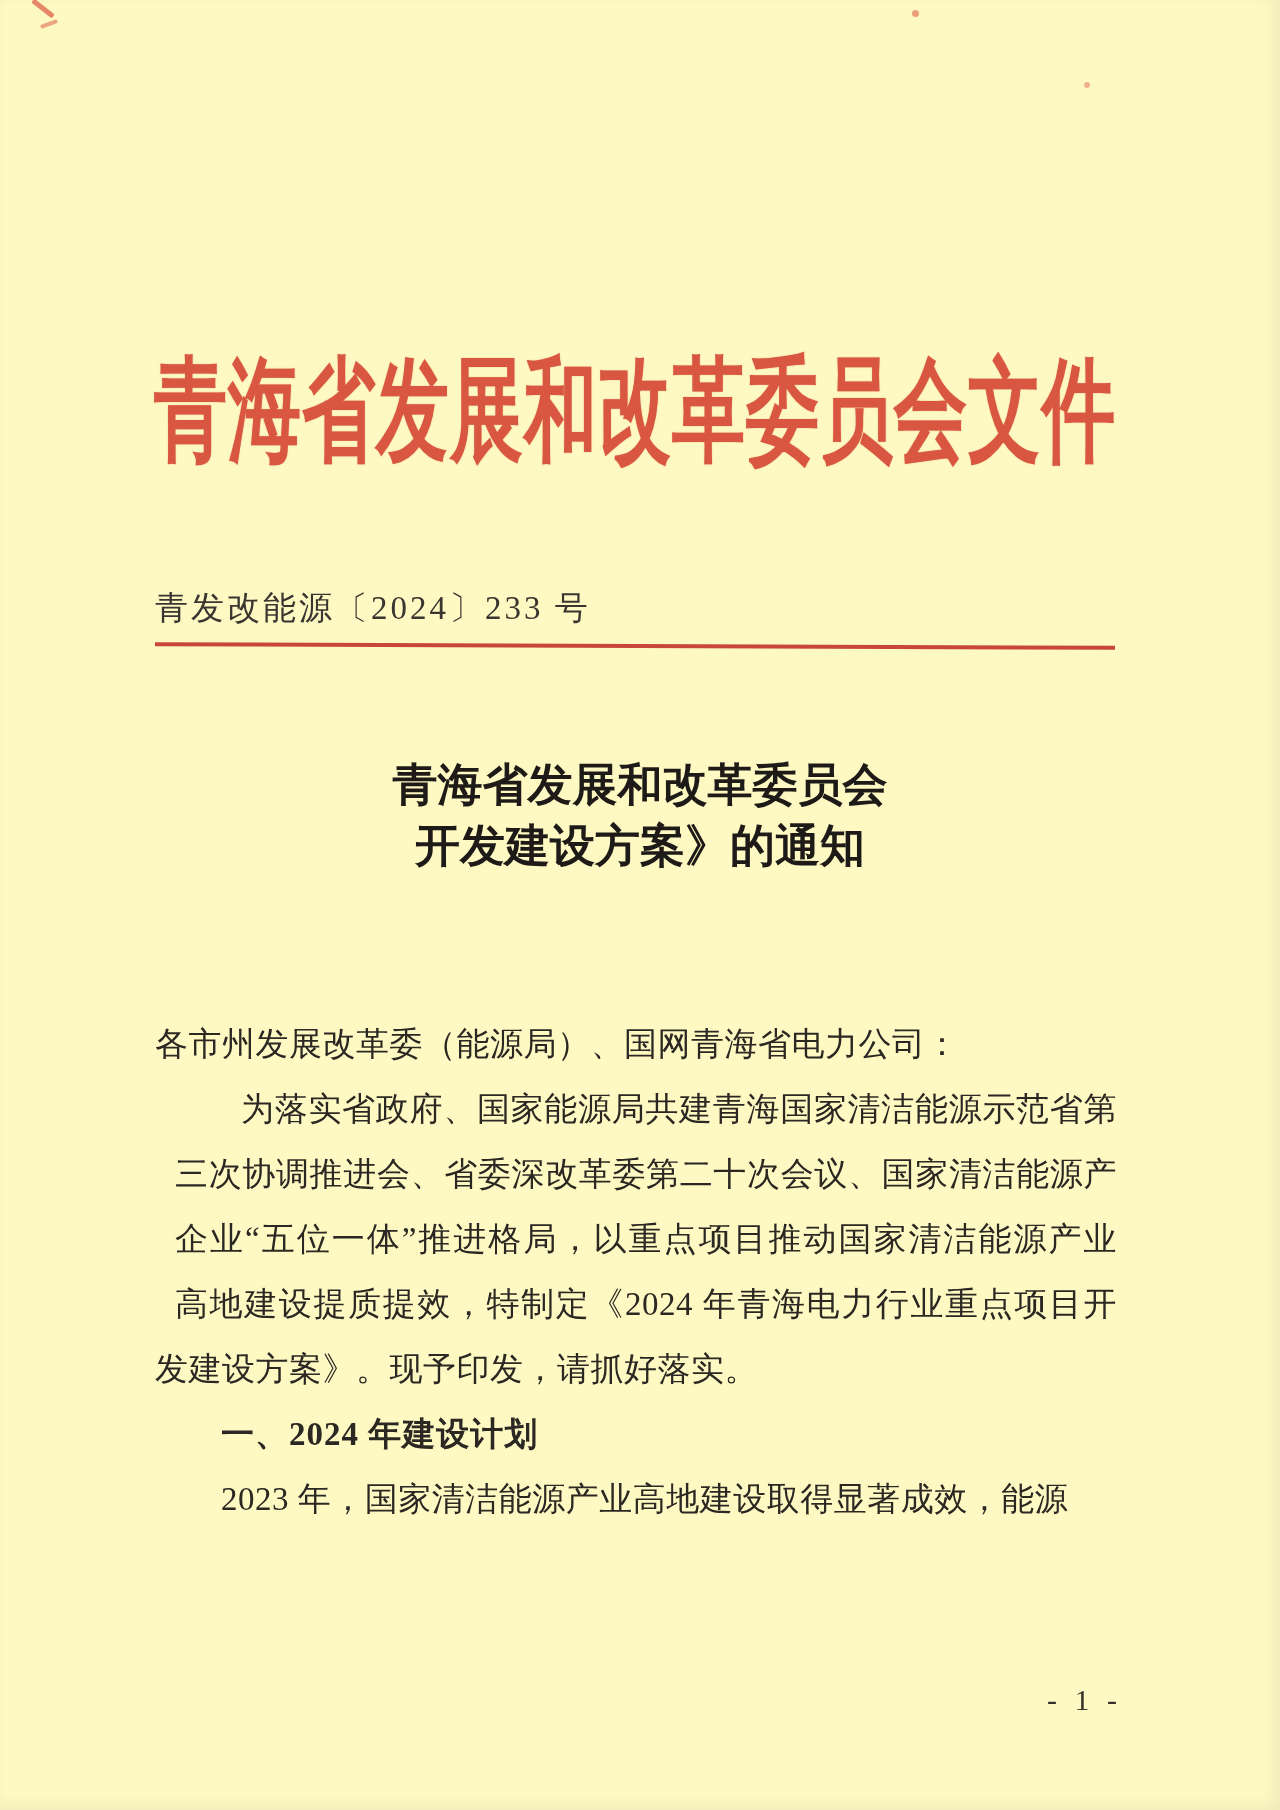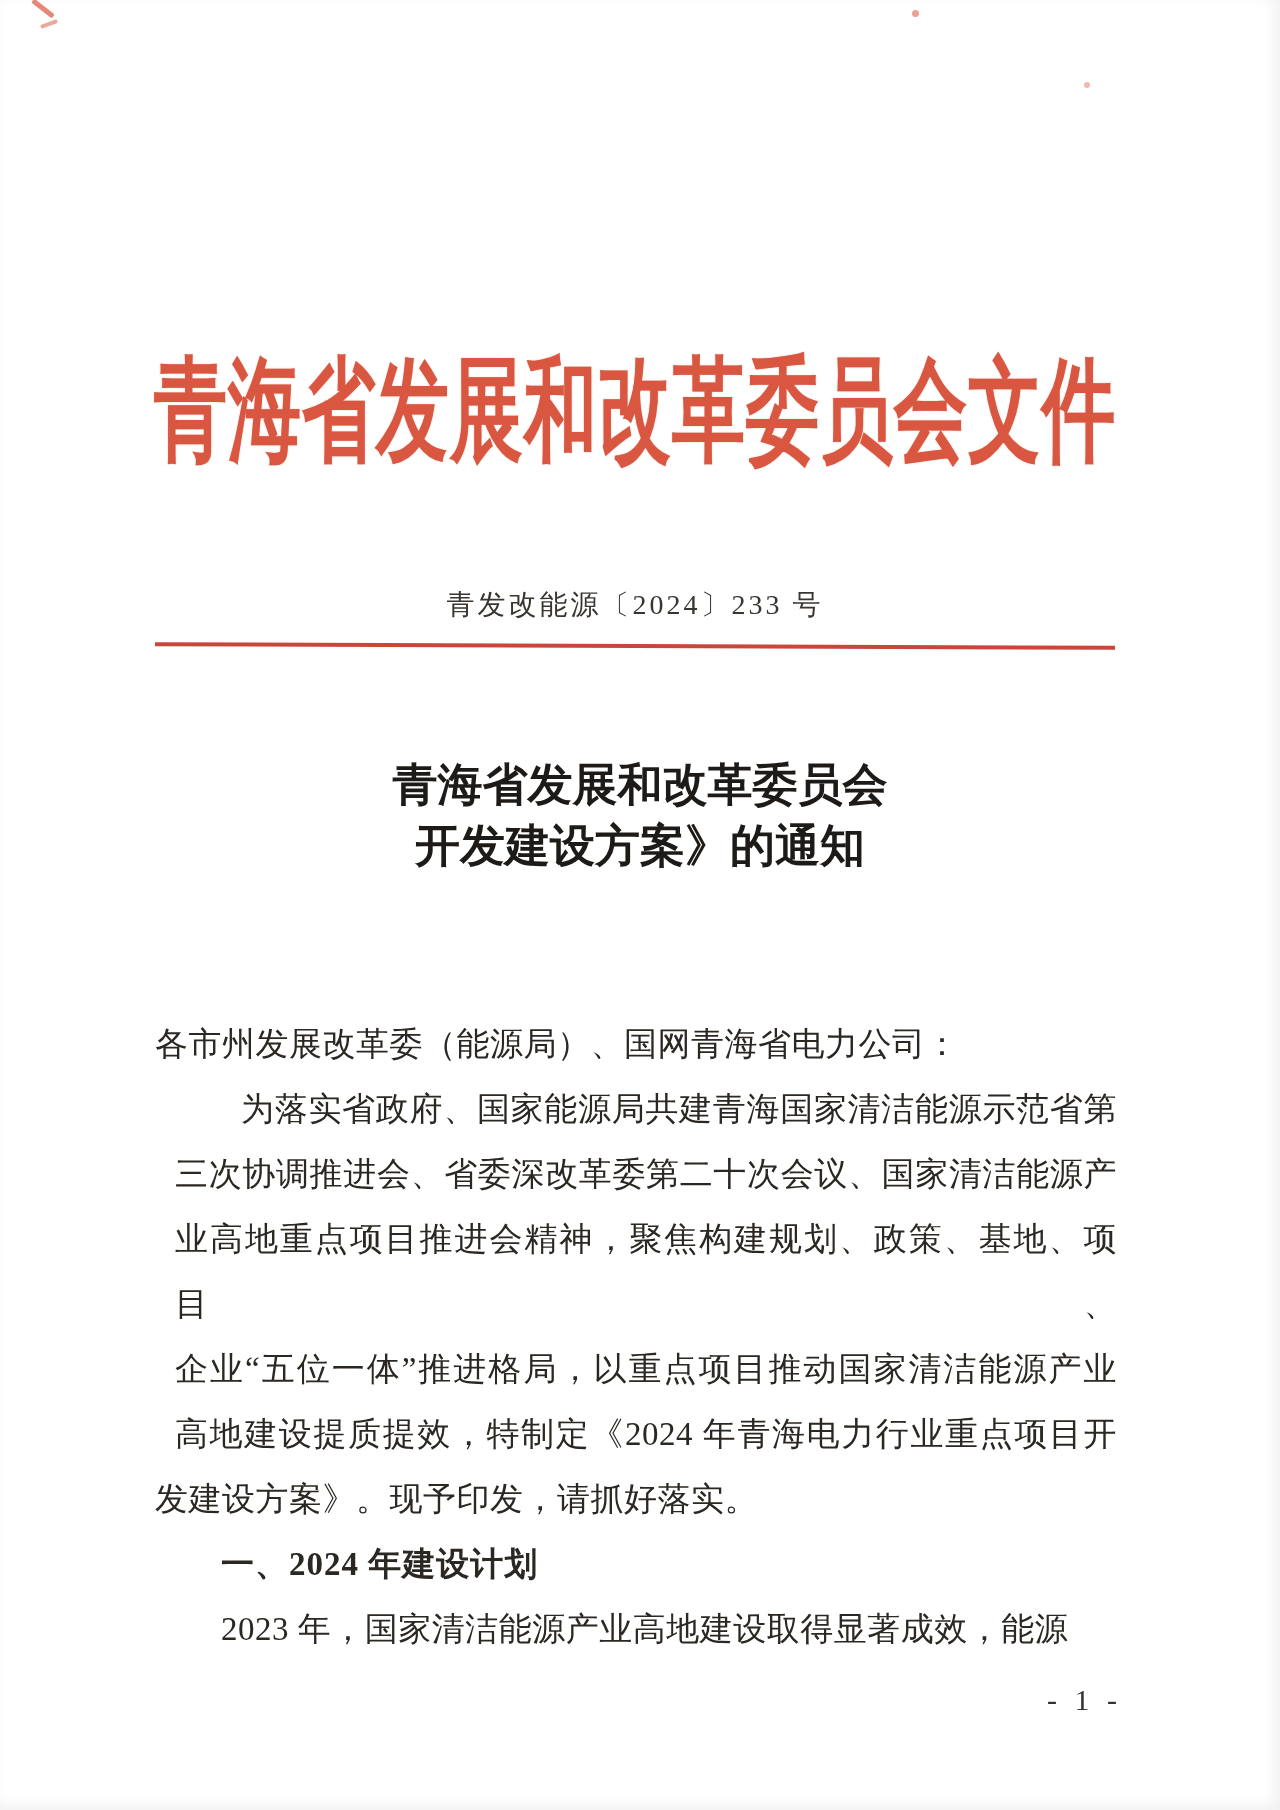--- a/index.html
+++ b/index.html
@@ -4,43 +4,42 @@
 <style>
   html,body{margin:0;padding:0;}
   body{
     width:1280px;height:1810px;
     background:#e9e7e3;
     font-family:"Liberation Serif","DejaVu Serif",serif;
   }
   .page{
     position:relative;
     width:1280px;height:1810px;
-    background:#ffffff;
+    background:#fef9c3;
     overflow:hidden;
     box-shadow:inset -6px -4px 14px rgba(0,0,0,0.06);
   }
   
   .red-header{
     position:absolute;
     top:336px;left:140px;width:990px;
     text-align:center;
     font-size:73px;
     font-weight:bold;
     color:#d95740;
     letter-spacing:1px;
     transform:scaleY(1.55);
     transform-origin:top center;
     text-shadow:0 0 1px rgba(201,79,56,0.55);
     white-space:nowrap;
   }
   .doc-number{
     position:absolute;
     top:586px;left:155px;width:960px;
-    text-align:center;
-    font-size:28px;
+    font-size:33px;
     color:#3a3530;
     letter-spacing:3px;
     white-space:nowrap;
   }
   .red-rule{
     position:absolute;
     top:644px;left:155px;width:960px;height:4px;
     background:#c8473a;
     transform:rotate(0.22deg);
   }
@@ -104,21 +103,20 @@
 
   <div class="doc-title">
     <div>青海省发展和改革委员会</div>
     <div>开发建设方案》的通知</div>
   </div>
 
   <div class="body-text">
     <div class="body-line">各市州发展改革委（能源局）、国网青海省电力公司：</div>
     <div class="body-line fill indent">为落实省政府、国家能源局共建青海国家清洁能源示范省第</div>
     <div class="body-line fill">三次协调推进会、省委深改革委第二十次会议、国家清洁能源产</div>
-    <div class="body-line fill">业高地重点项目推进会精神，聚焦构建规划、政策、基地、项目、</div>
     <div class="body-line fill">企业“五位一体”推进格局，以重点项目推动国家清洁能源产业</div>
     <div class="body-line fill">高地建设提质提效，特制定《2024 年青海电力行业重点项目开</div>
     <div class="body-line">发建设方案》。现予印发，请抓好落实。</div>
     <div class="body-line bold indent">一、2024 年建设计划</div>
     <div class="body-line indent">2023 年，国家清洁能源产业高地建设取得显著成效，能源</div>
   </div>
 
   <div class="page-number">- 1 -</div>
 
 </div>

